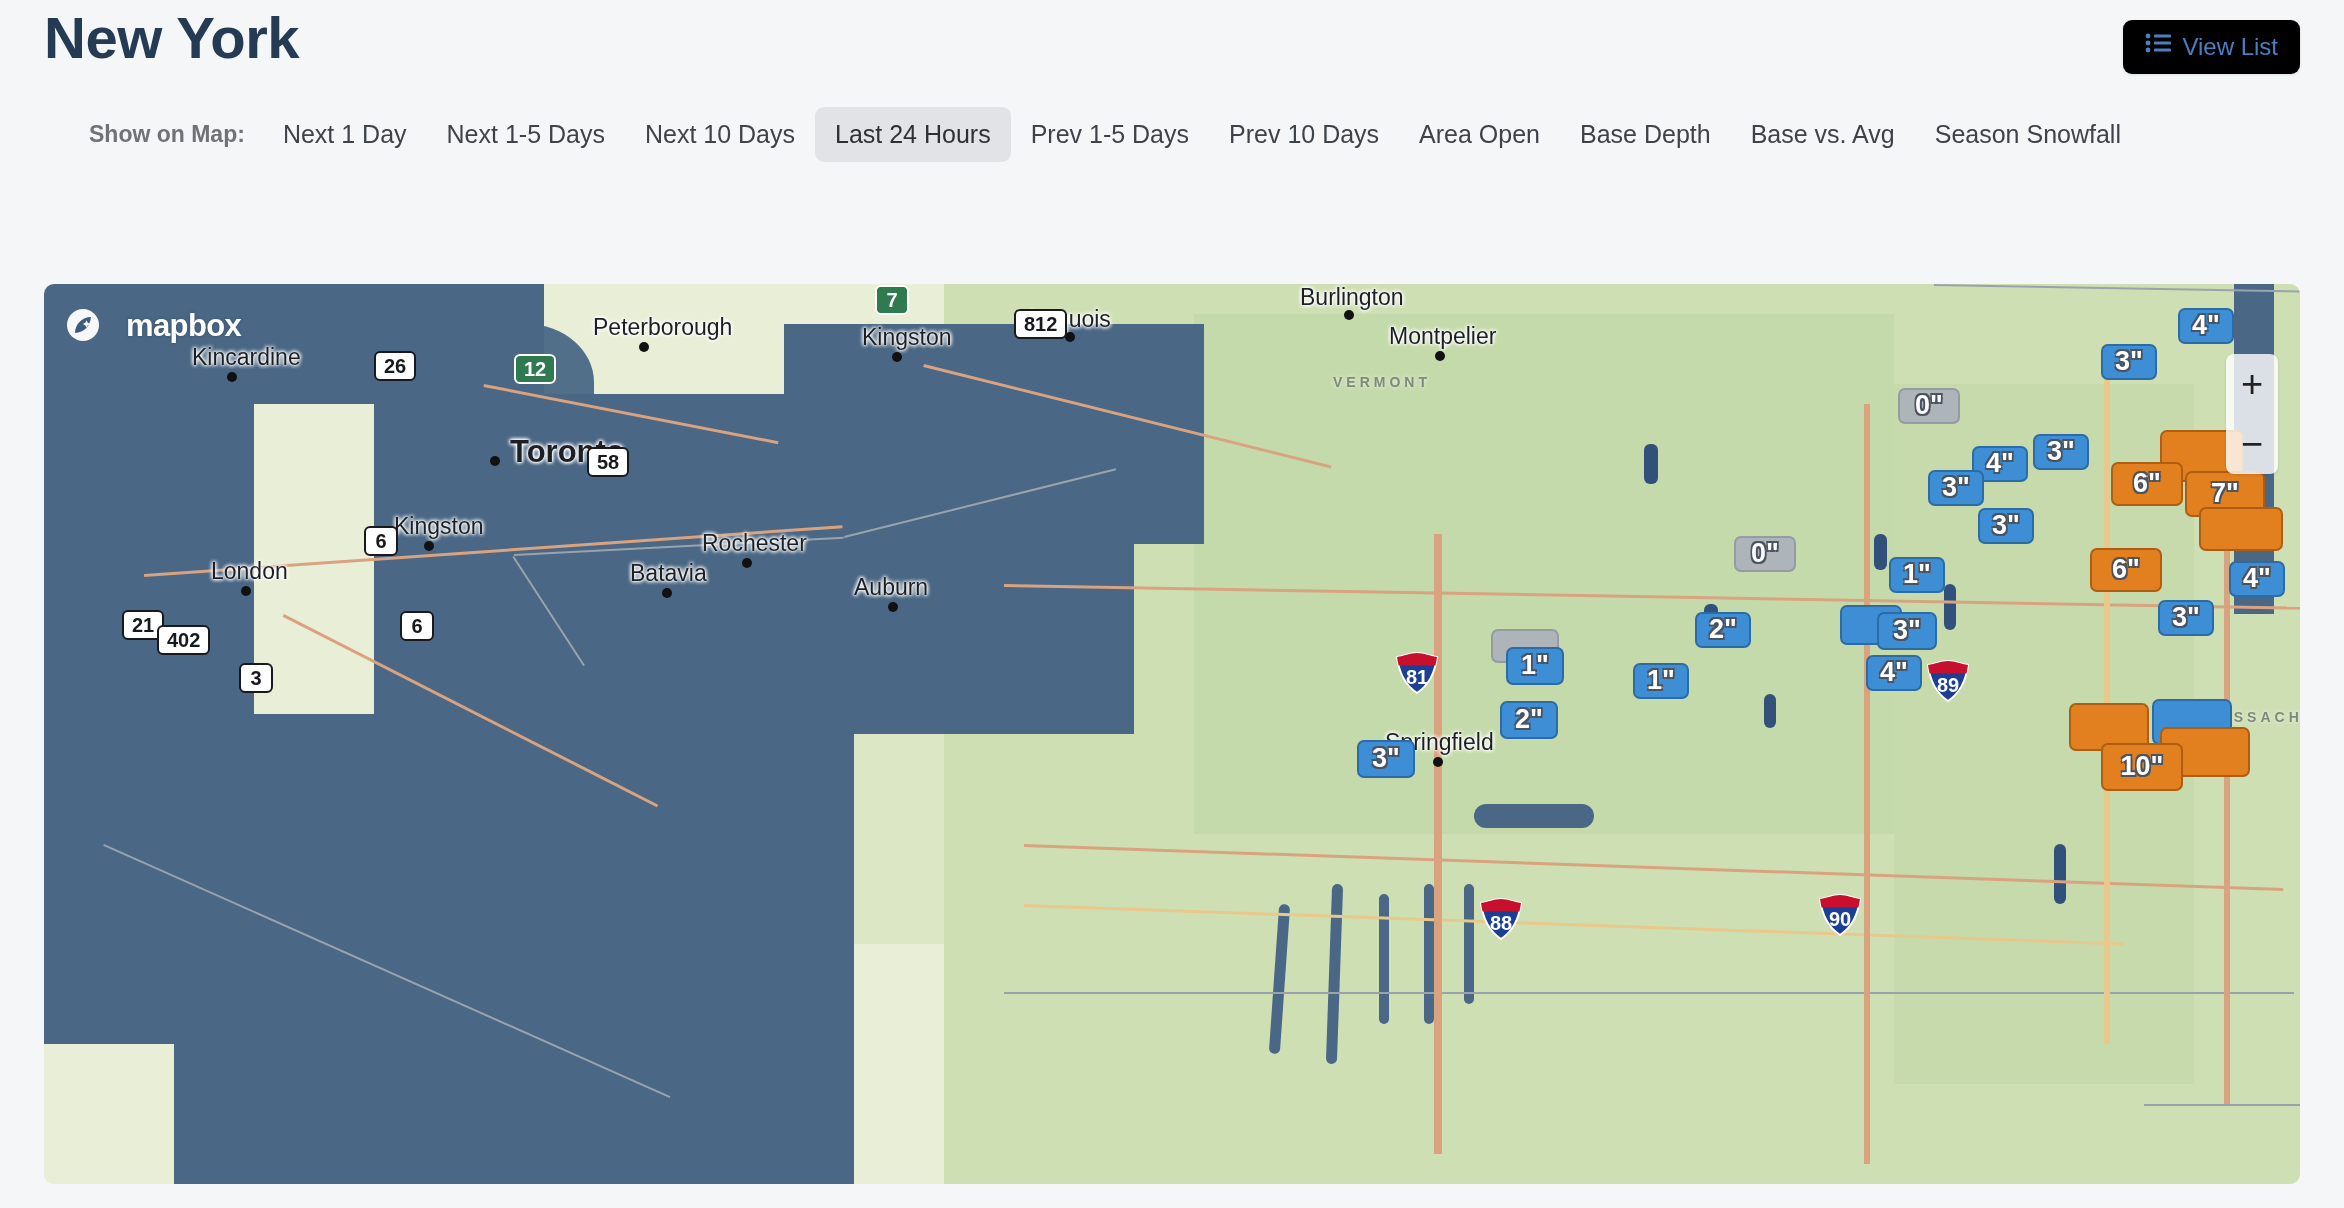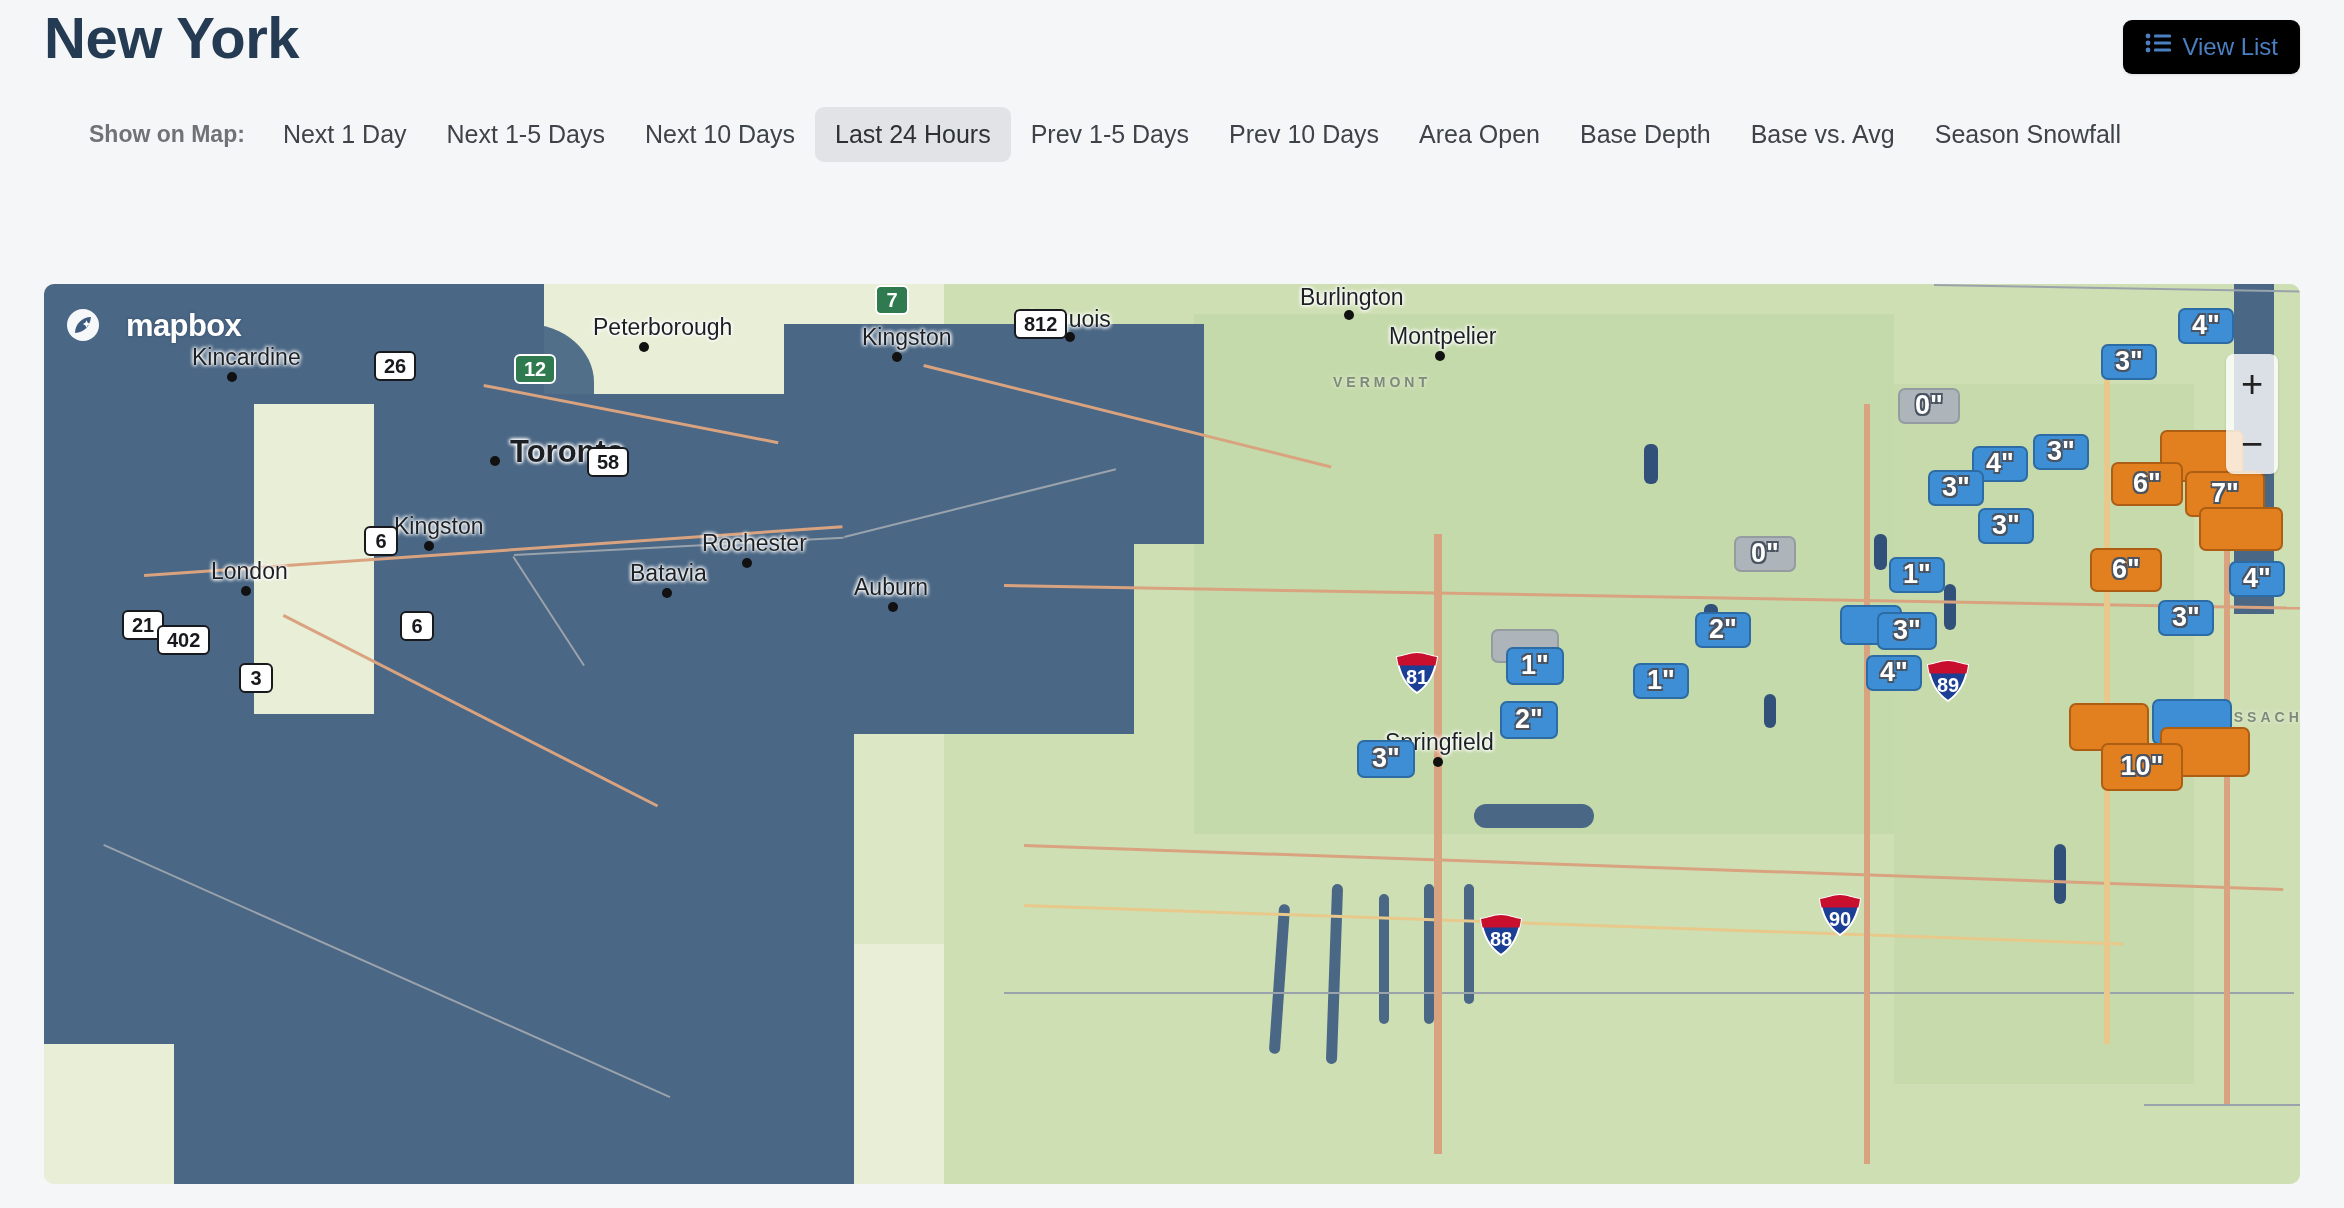--- a/index.html
+++ b/index.html
@@ -354,21 +354,21 @@
         </svg>
         <span class="inum">81</span>
       </div>
       <div class="interstate" style="left: 1882px; top: 376px;">
         <svg class="isvg" viewBox="0 0 44 42" aria-hidden="true">
           <path d="M22 1C15 1 9 4 2 5c2 16 8 28 20 36 12-8 18-20 20-36-7-1-13-4-20-4z" fill="#1b3f94" stroke="#fff" stroke-width="2"></path>
           <path d="M22 1C15 1 9 4 2 5c.4 3 .9 5.8 1.6 8.5h36.8C41.1 10.8 41.6 8 42 5c-7-1-13-4-20-4z" fill="#c8102e"></path>
         </svg>
         <span class="inum">89</span>
       </div>
-      <div class="interstate" style="left: 1435px; top: 630px; text-align: right;">
+      <div class="interstate" style="left: 1435px; top: 614px; text-align: right;">
         <svg class="isvg" viewBox="0 0 44 42" aria-hidden="true">
           <path d="M22 1C15 1 9 4 2 5c2 16 8 28 20 36 12-8 18-20 20-36-7-1-13-4-20-4z" fill="#1b3f94" stroke="#fff" stroke-width="2"></path>
           <path d="M22 1C15 1 9 4 2 5c.4 3 .9 5.8 1.6 8.5h36.8C41.1 10.8 41.6 8 42 5c-7-1-13-4-20-4z" fill="#c8102e"></path>
         </svg>
         <span class="inum">88</span>
       </div>
       <div class="interstate" style="left: 1774px; top: 610px;">
         <svg class="isvg" viewBox="0 0 44 42" aria-hidden="true">
           <path d="M22 1C15 1 9 4 2 5c2 16 8 28 20 36 12-8 18-20 20-36-7-1-13-4-20-4z" fill="#1b3f94" stroke="#fff" stroke-width="2"></path>
           <path d="M22 1C15 1 9 4 2 5c.4 3 .9 5.8 1.6 8.5h36.8C41.1 10.8 41.6 8 42 5c-7-1-13-4-20-4z" fill="#c8102e"></path>

